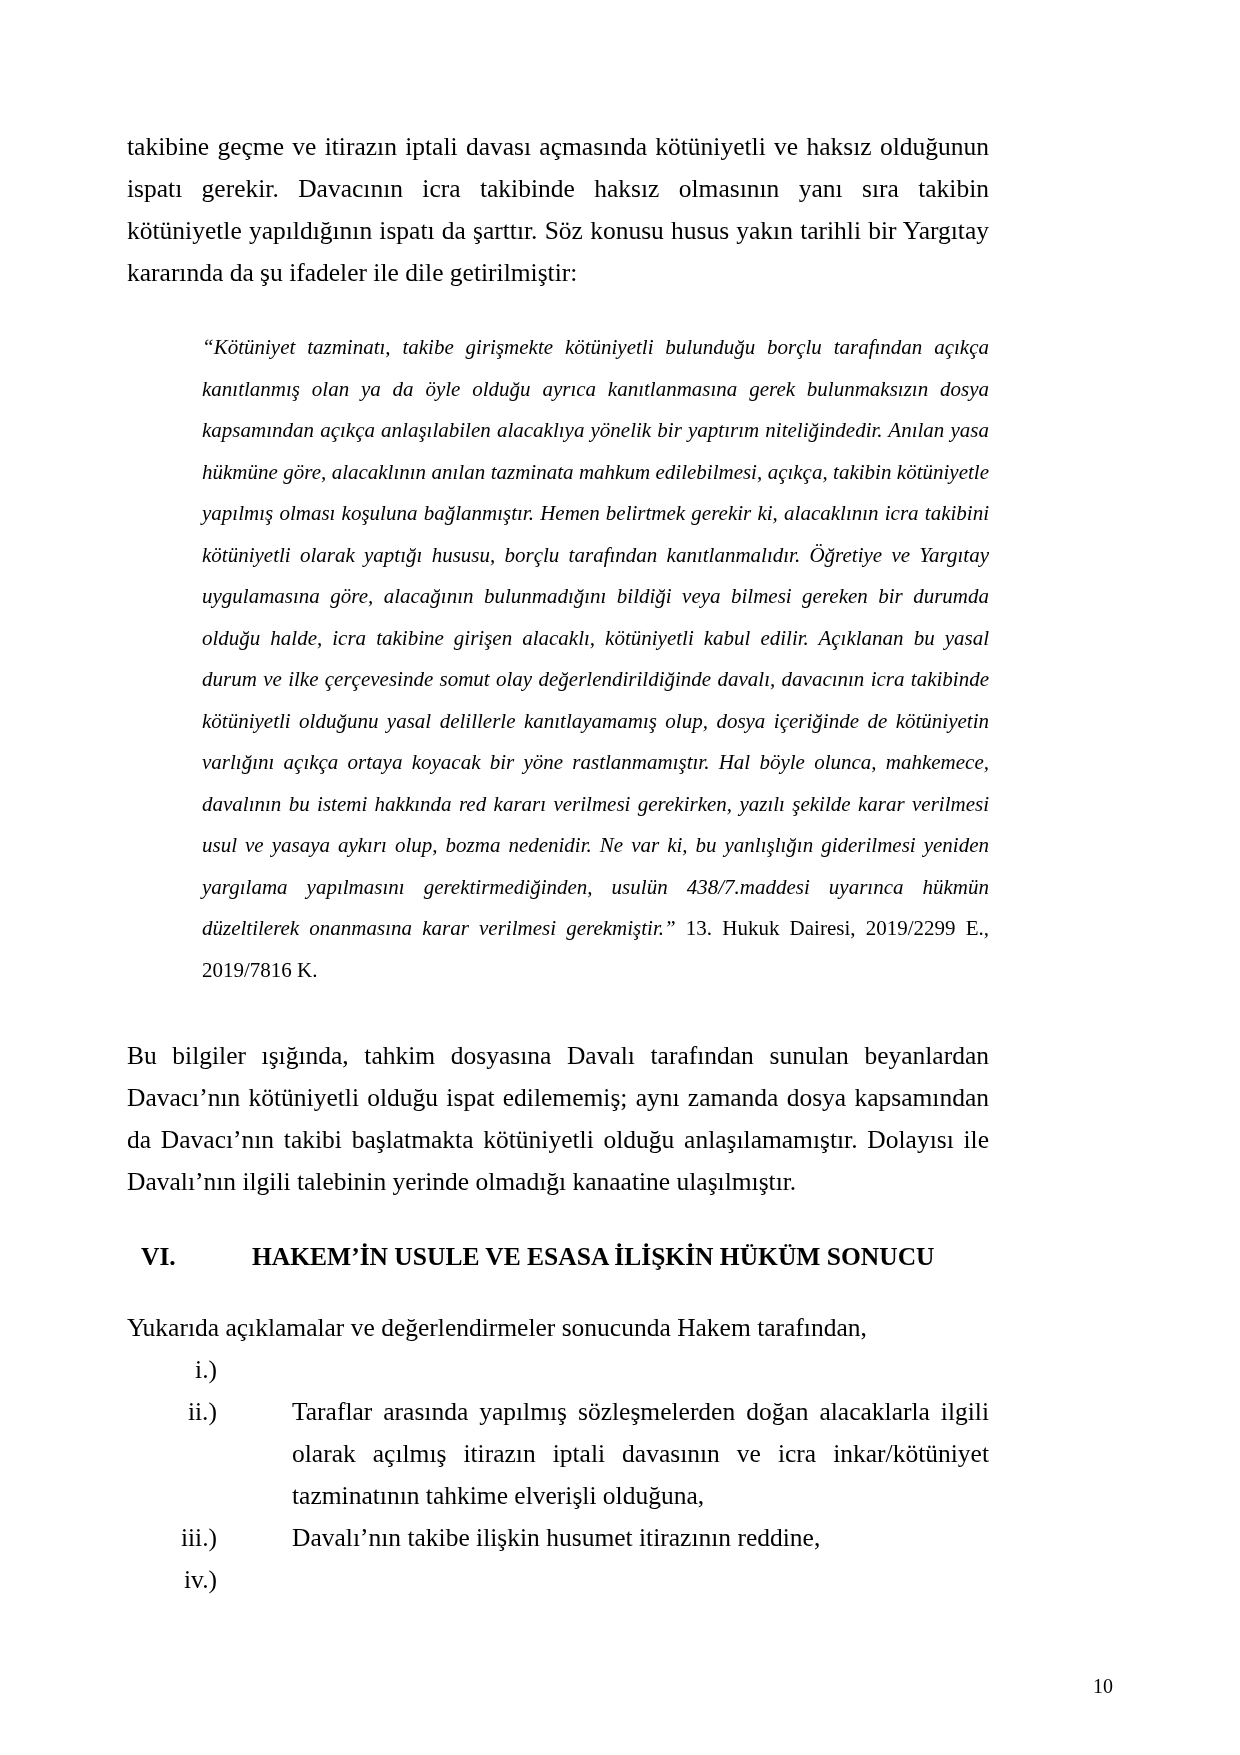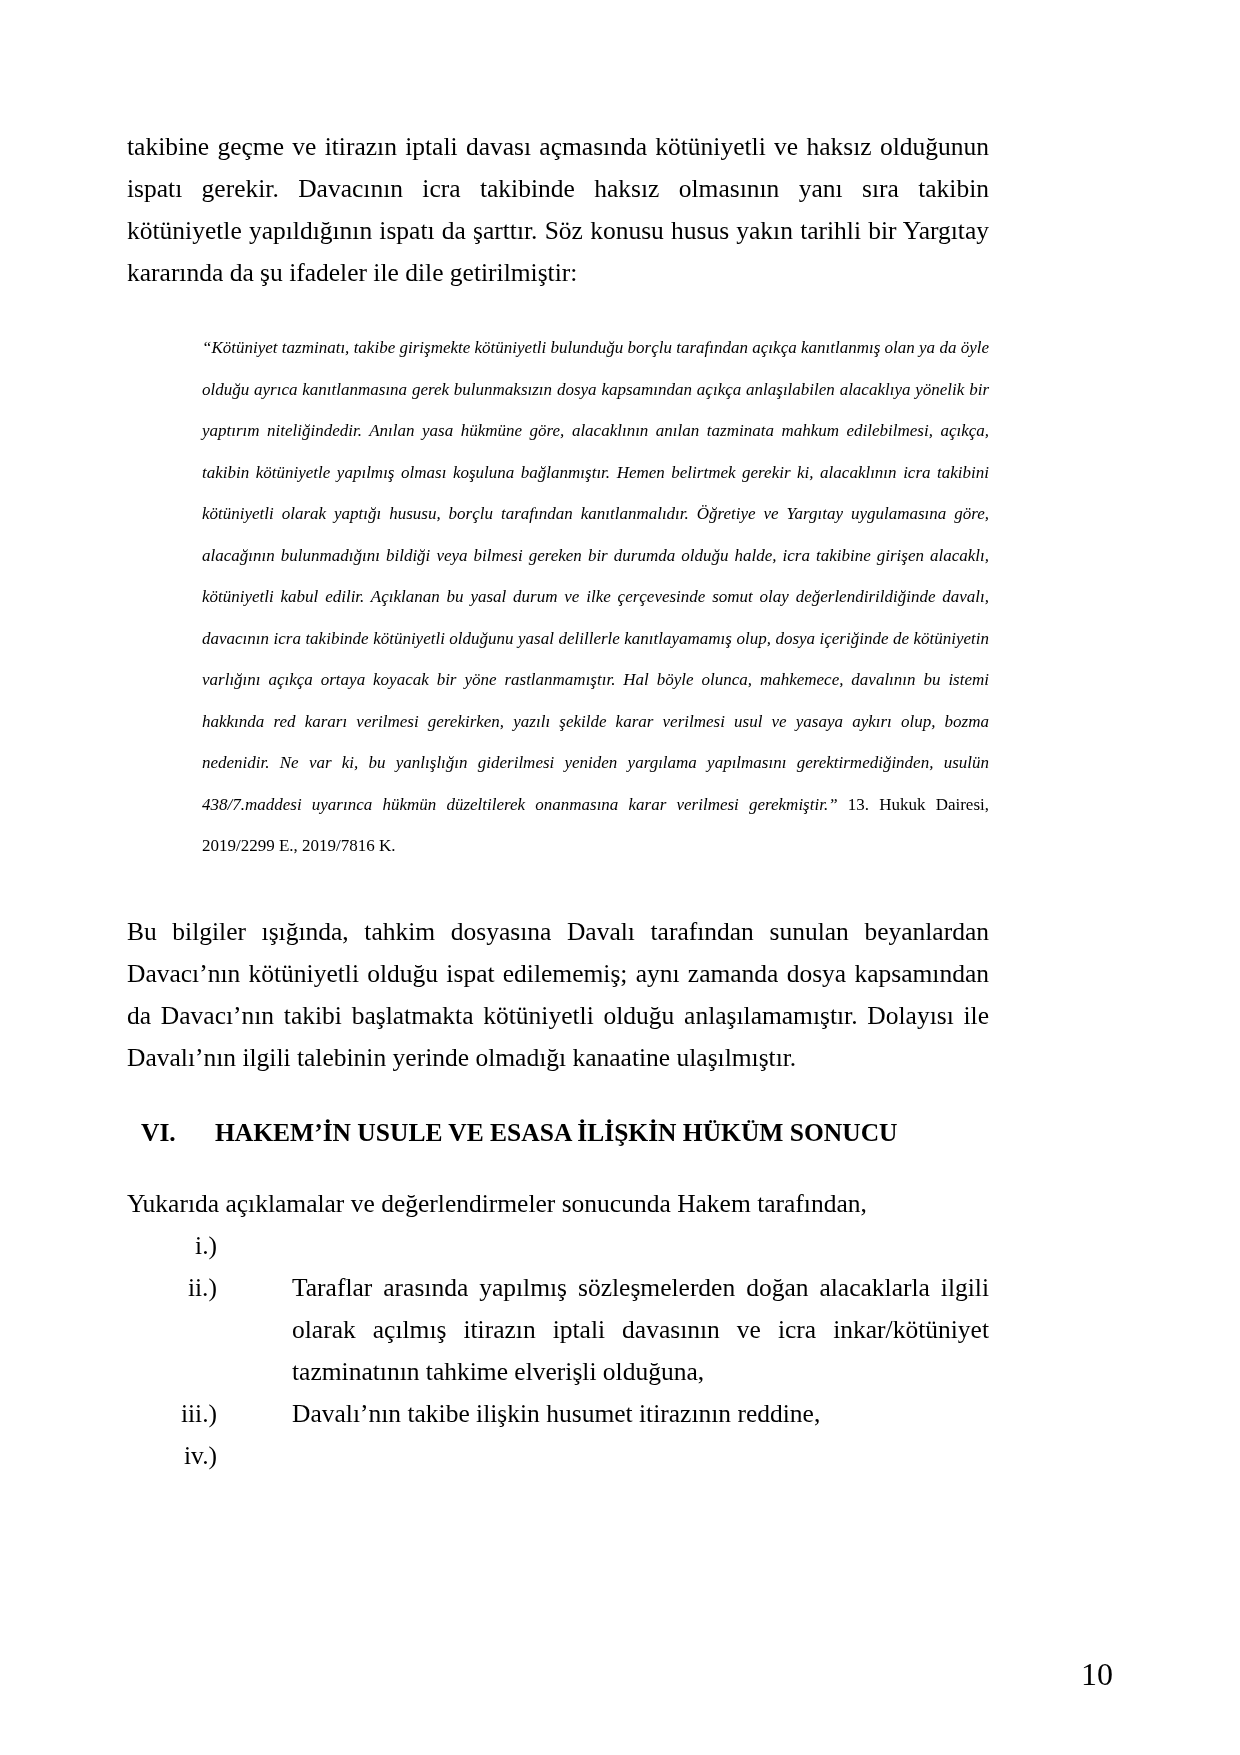--- a/index.html
+++ b/index.html
@@ -35,21 +35,21 @@
     hyphens: none;
   }
   .body-para {
     margin-bottom: 26px;
   }
   .blockquote {
     margin: 33px 0 0 75px;
     width: 787px;
   }
   .blockquote p {
-    font-size: 17px;
+    font-size: 21px;
     line-height: 41.5px;
     text-align: justify;
   }
   .quote-italic {
     font-style: italic;
   }
   .quote-cite {
     font-style: normal;
   }
   .gap-after-quote {
@@ -65,20 +65,21 @@
     gap: 18px;
   }
   .section-heading .num {
     width: 70px;
     flex: 0 0 70px;
     padding-left: 14px;
     box-sizing: border-box;
   }
   .section-heading .heading-text {
     flex: 1;
+    margin-left: 37px;
   }
   .intro-line {
   }
   .ordered-list {
     margin: 0;
     padding: 0;
     list-style: none;
   }
   .ordered-list li {
     display: flex;
@@ -96,22 +97,22 @@
   }
   .ordered-list li .item-text {
     flex: 1;
     padding-left: 75px;
     text-align: justify;
     box-sizing: border-box;
   }
   .page-number {
     position: absolute;
     right: 125px;
-    bottom: 66px;
-    font-size: 32px;
+    bottom: 54px;
+    font-size: 20px;
     line-height: 30px;
     text-align: right;
     margin-top: 12px;
   }
 </style>
 </head>
 <body>
 
 <div class="page">
   <div class="content">

